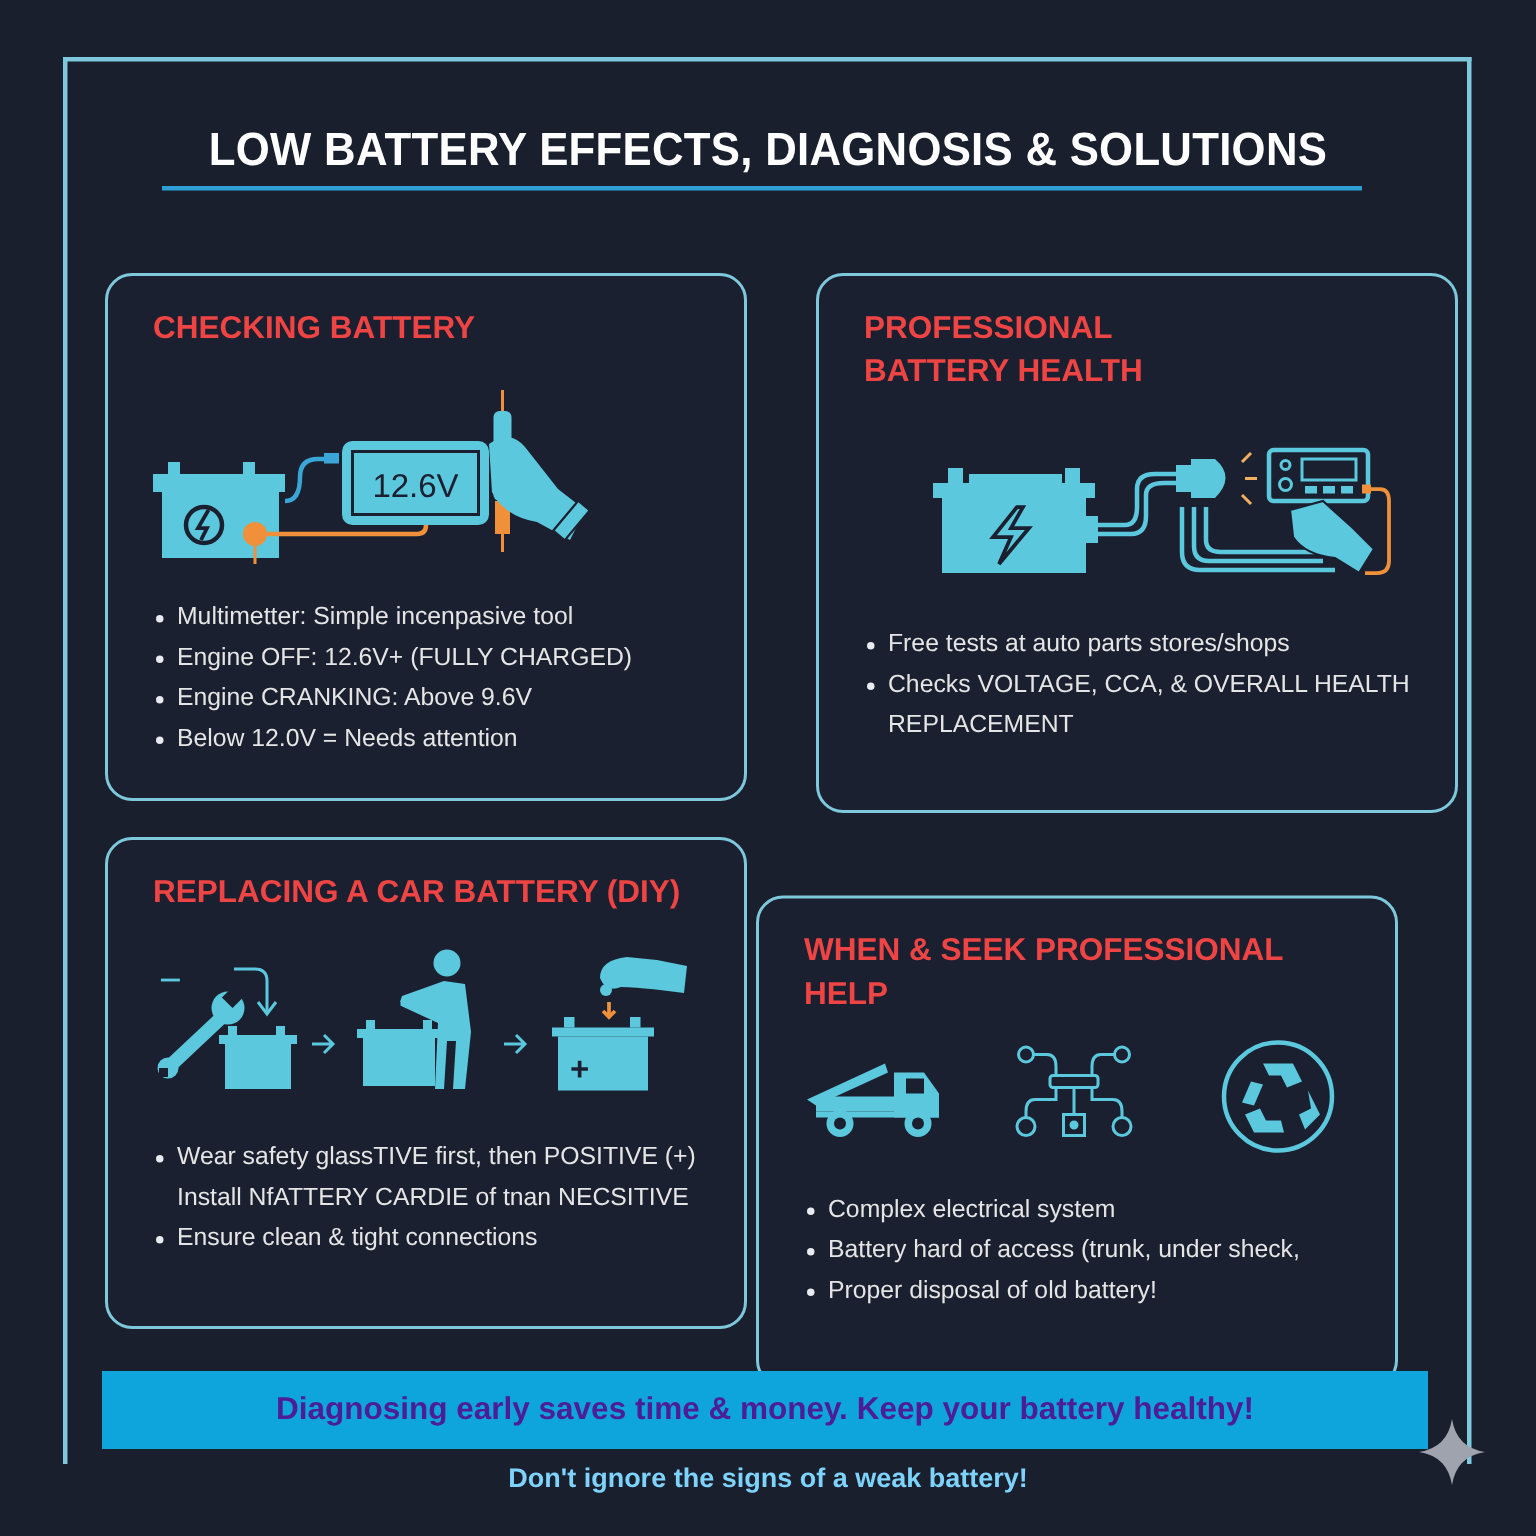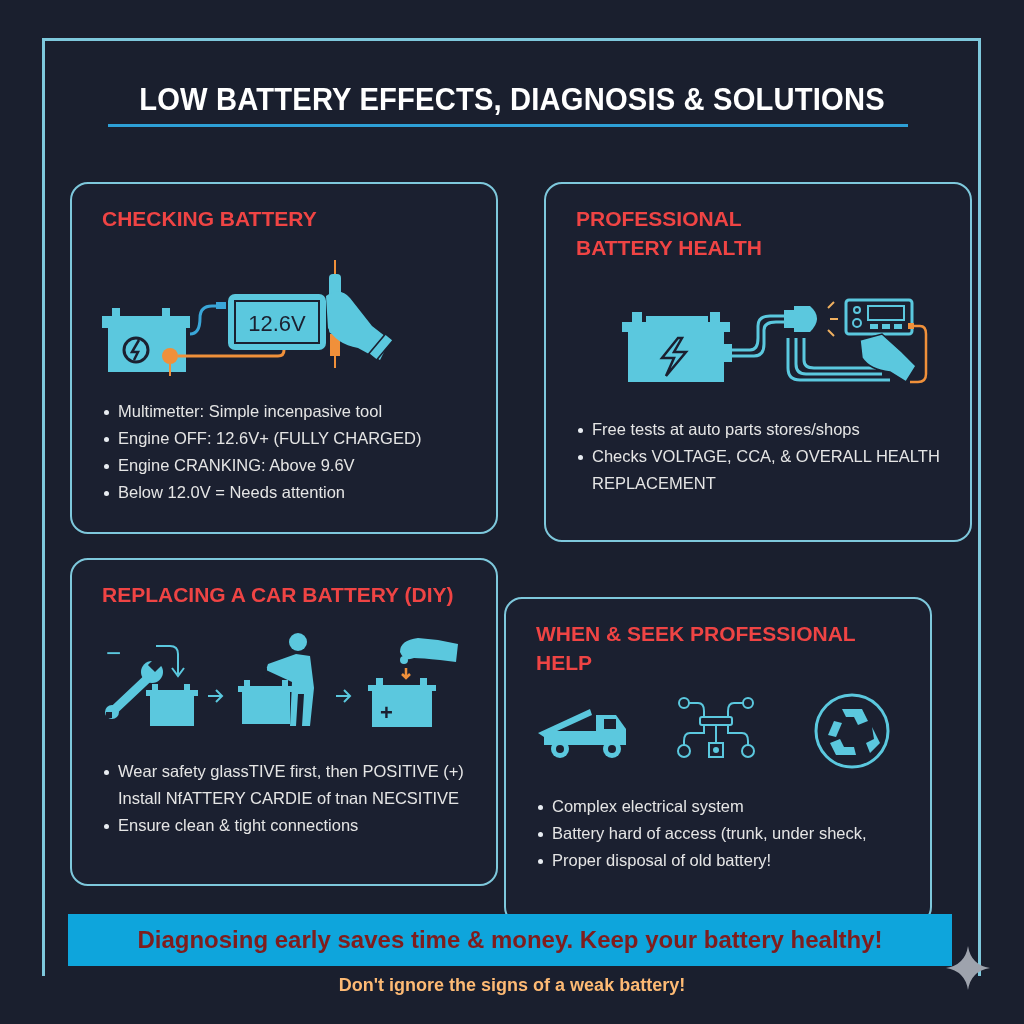--- a/index.html
+++ b/index.html
@@ -42,25 +42,25 @@
     .p1 .bullets { top: 214px; }
     .p2 .bullets { top: 232px; }
     .p3 .bullets { top: 198px; }
     .p4 .bullets { top: 194px; }
 
     .illus { position: absolute; }
 
     .banner {
       position: absolute; left: 68px; top: 914px; width: 884px; height: 52px; background: #0ea5dc;
       display: flex; align-items: center; justify-content: center;
-      font-size: 24px; font-weight: 700; color: #7f1d1d;
+      font-size: 21px; font-weight: 700; color: #4c1d95;
     }
     .footer {
       position: absolute; left: 0; right: 0; top: 975px; text-align: center;
-      font-size: 18px; font-weight: 700; color: #fdba74;
+      font-size: 18px; font-weight: 700; color: #7dd3fc;
     }
     .sparkle { position: absolute; left: 944px; top: 944px; width: 48px; height: 48px; }
   </style>
 </head>
 <body>
 
 <div class="frame"></div>
 
 <div class="main-title">LOW BATTERY EFFECTS, DIAGNOSIS &amp; SOLUTIONS</div>
 <div class="title-rule"></div>

